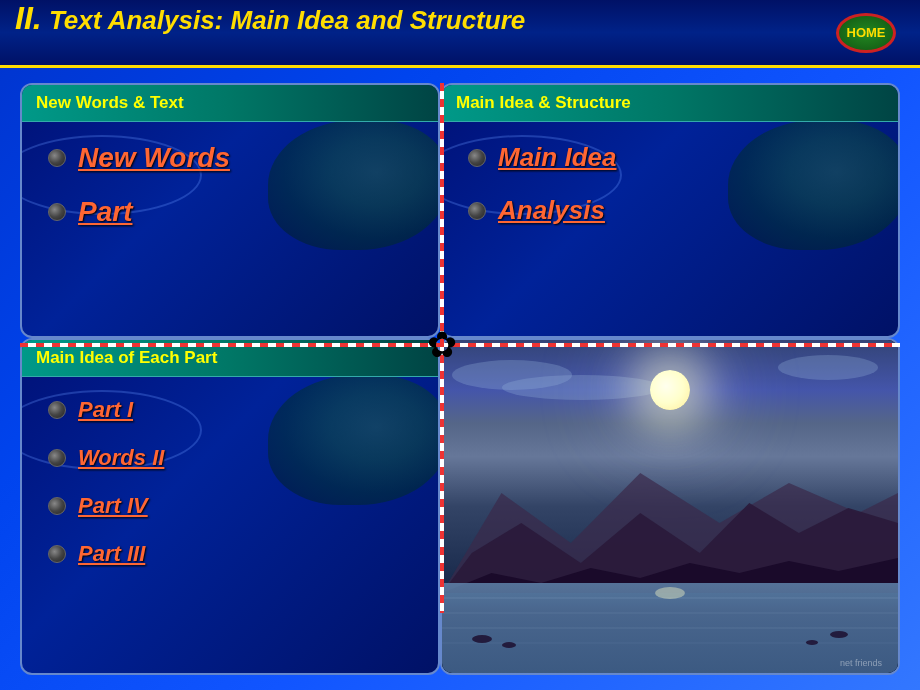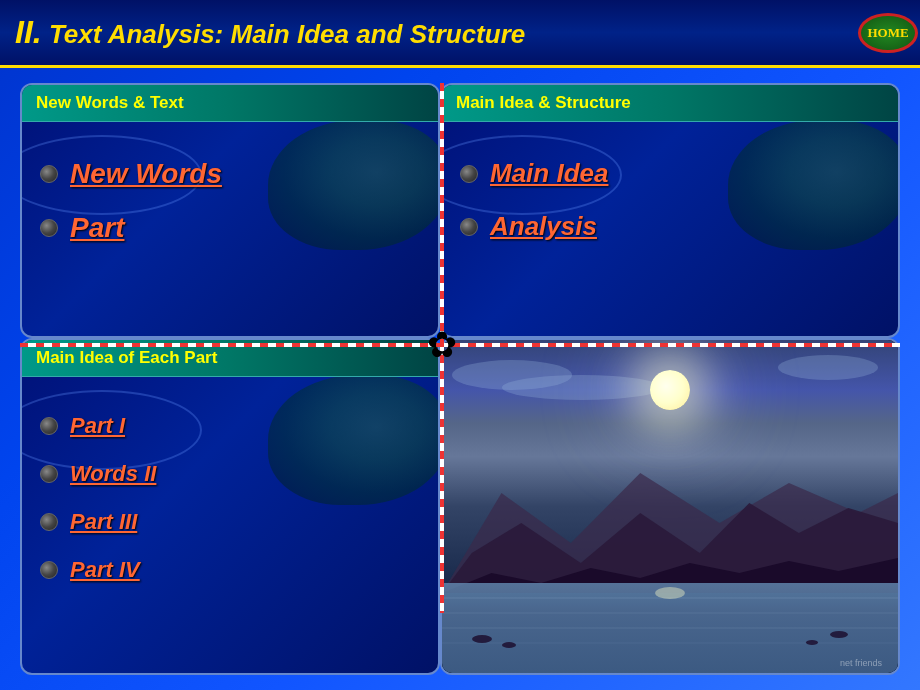--- a/index.html
+++ b/index.html
@@ -10,53 +10,52 @@
       background: linear-gradient(135deg, #0033cc 0%, #0044ee 30%, #1155ff 60%, #3377ff 100%);
       font-family: Arial, sans-serif;
       position: relative;
     }
 
     
     .header {
       background: linear-gradient(to bottom, #001166, #002288, #001166);
       height: 68px;
       display: flex;
-      align-items: center;
+      align-items: flex-start;
       padding: 0 15px;
       border-bottom: 3px solid #ffdd00;
       position: relative;
     }
     .header-title {
       font-size: 26px;
       font-weight: bold;
       font-style: italic;
       color: #ffdd00;
     }
     .header-title .roman {
       font-size: 32px;
       color: #ffdd00;
     }
     .home-btn {
       position: absolute;
-      right: 2px;
+      right: 24px;
       top: 50%;
       transform: translateY(-50%);
       background: radial-gradient(ellipse, #228822, #115511);
       border: 3px solid #cc2222;
       border-radius: 50%;
       width: 60px;
       height: 40px;
       display: flex;
       align-items: center;
       justify-content: center;
       color: #ffdd00;
       font-size: 13px;
       font-weight: bold;
       cursor: pointer;
-      font-family: Liberation Serif, serif;
     }
 
     
     .main-content {
       padding: 15px 20px;
       height: calc(690px - 68px);
       position: relative;
     }
 
     
@@ -129,24 +128,23 @@
       width: 180px;
       height: 130px;
       background: radial-gradient(ellipse at 60% 40%, #226644 0%, #115533 30%, #003322 60%, #001122 100%);
       border-radius: 50% 40% 50% 40%;
       opacity: 0.5;
       z-index: 0;
     }
 
     
     .panel-items {
-      padding: 20px 18px;
+      padding: 20px 26px;
       position: relative;
       z-index: 2;
-      margin-top: 16px;
     }
     .panel-item {
       display: flex;
       align-items: center;
       margin-bottom: 22px;
       cursor: pointer;
     }
     .bullet {
       width: 18px;
       height: 18px;
@@ -332,25 +330,25 @@
         <div class="panel-item">
           <div class="bullet"></div>
           <span class="item-link-small">Part   I</span>
         </div>
         <div class="panel-item">
           <div class="bullet"></div>
           <span class="item-link-small">Words   II</span>
         </div>
         <div class="panel-item">
           <div class="bullet"></div>
+          <span class="item-link-small">Part  IV</span>
+        </div>
+        <div class="panel-item">
+          <div class="bullet"></div>
           <span class="item-link-small">Part  III</span>
-        </div>
-        <div class="panel-item">
-          <div class="bullet"></div>
-          <span class="item-link-small">Part  IV</span>
         </div>
       </div>
     </div>
 
     <div class="image-panel">
       <div class="scene-image">
 
         <div class="cloud" style="top:20px;left:10px;width:120px;height:30px;"></div>
         <div class="cloud" style="top:35px;left:60px;width:160px;height:25px;"></div>
         <div class="cloud" style="top:15px;right:20px;width:100px;height:25px;"></div>

